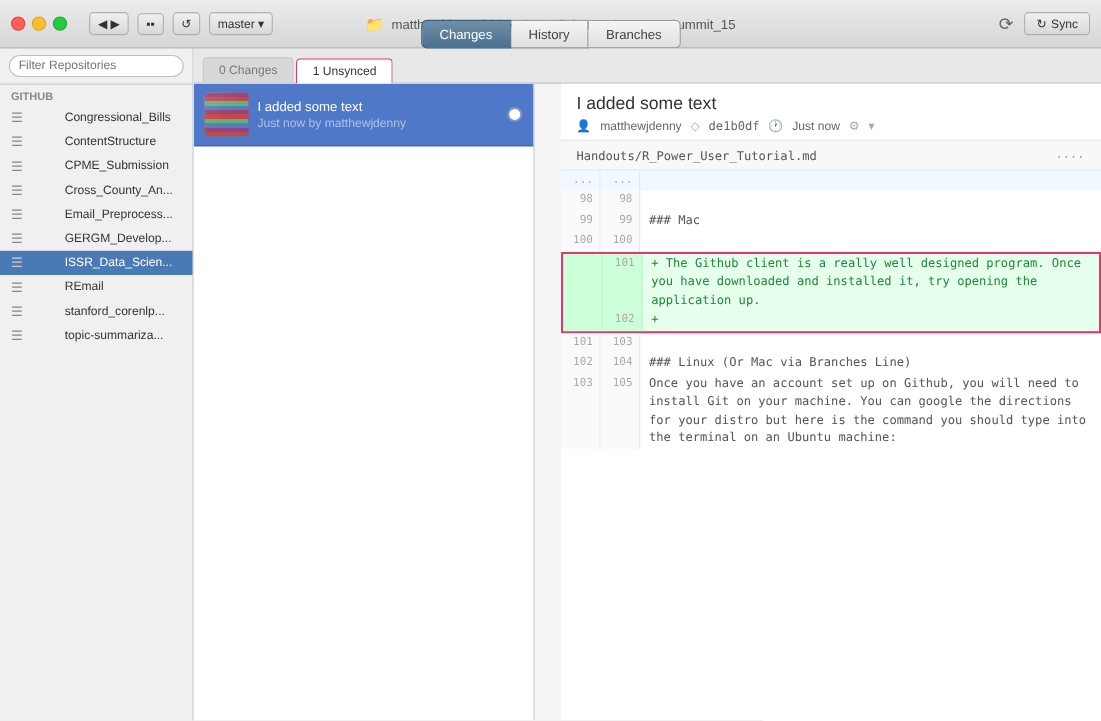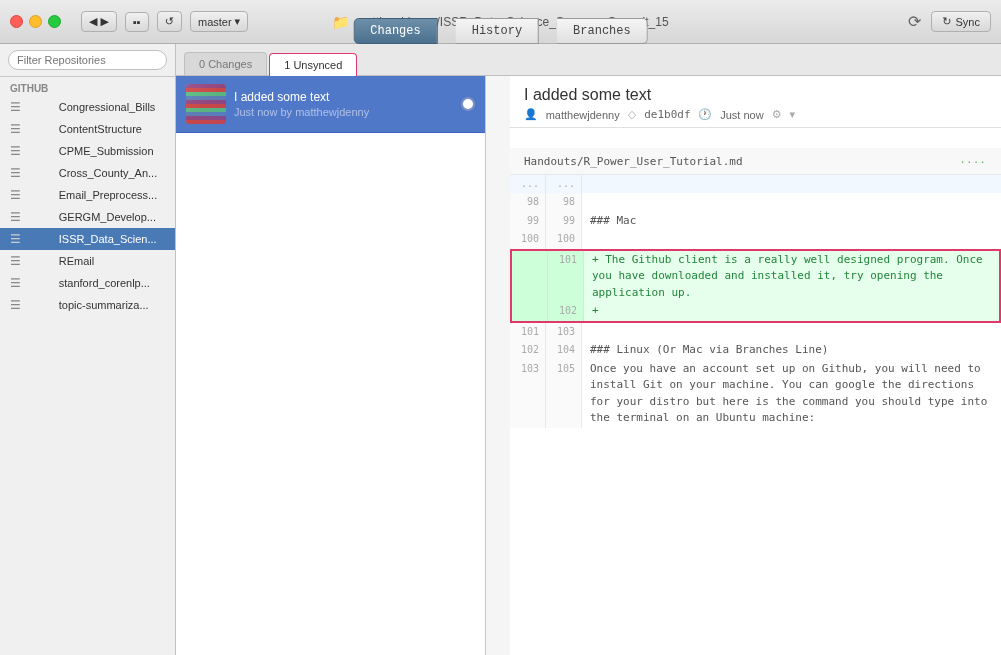--- a/index.html
+++ b/index.html
@@ -85,26 +85,25 @@
       align-items: center;
       gap: 4px;
       color: #333;
     }
 
     
     .tabbar {
       display: flex;
       justify-content: center;
       align-items: center;
-      gap: 18px;
+      gap: 0;
       position: absolute;
       top: 10px;
       left: 50%;
       transform: translateX(-50%);
-      font-family: Liberation Mono, monospace;
     }
     .tab {
       padding: 5px 16px;
       font-size: 12px;
       border: 1px solid #999;
       cursor: pointer;
       background: linear-gradient(to bottom, #f5f5f5, #e0e0e0);
       color: #444;
     }
     .tab:first-child { border-radius: 5px 0 0 5px; }
@@ -318,21 +317,20 @@
 
     .diff-file-header {
       display: flex;
       align-items: center;
       padding: 5px 14px;
       background: #f8f8f8;
       border-bottom: 1px solid #e8e8e8;
       font-size: 11px;
       color: #555;
       justify-content: space-between;
-      margin-top: 20px;
     }
     .diff-file-name { font-family: 'Monaco', monospace; }
     .diff-file-dots { color: #6cb86c; font-size: 14px; letter-spacing: 2px; }
 
     .diff-content {
       flex: 1;
       overflow-y: auto;
       font-family: 'Monaco', 'Menlo', monospace;
       font-size: 11px;
       line-height: 1.5;

